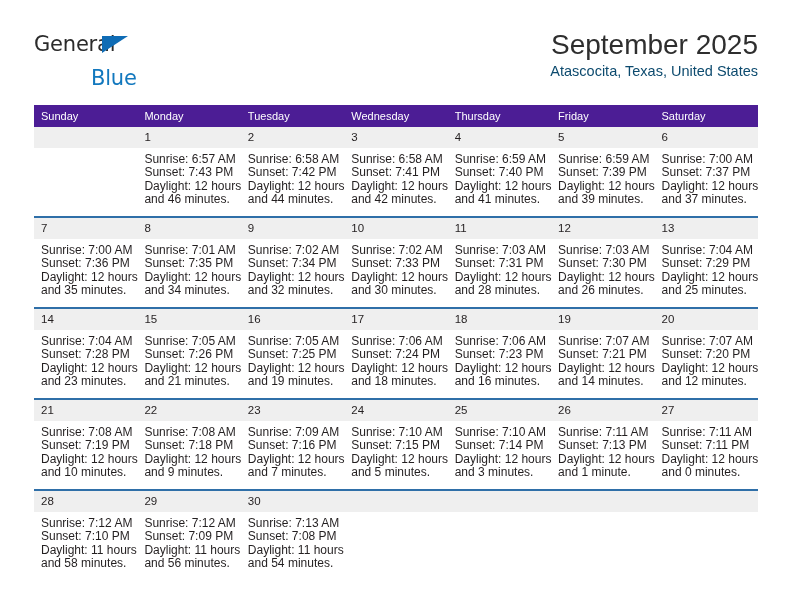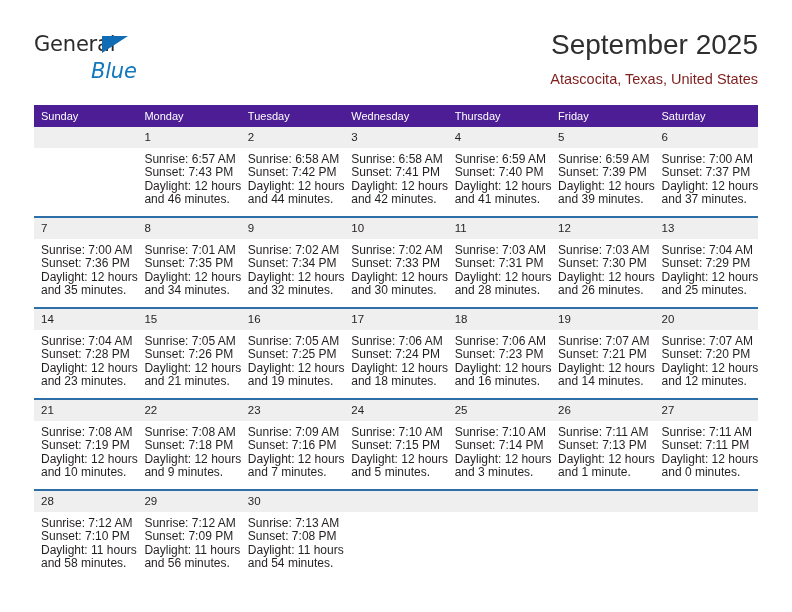--- a/index.html
+++ b/index.html
@@ -51,49 +51,48 @@
     position: absolute;
     left: 68px;
     top: 2px;
     width: 0;
     height: 0;
     border-left: 26px solid #0f6cb5;
     border-bottom: 17px solid transparent;
   }
   .brand-line2 {
     position: relative;
-    margin-top: 4px;
+    margin-top: 11px;
     margin-left: 57px;
     font-size: 21px;
     line-height: 22px;
     letter-spacing: -0.2px;
     color: #1278be;
     font-family: "DejaVu Sans", sans-serif;
     white-space: nowrap;
-    font-style: italic;
   }
 
   .titles {
     position: absolute;
     right: 0;
     top: 0;
     text-align: right;
   }
   .cal-title {
     font-size: 28px;
     line-height: 34px;
     font-weight: normal;
     color: #2e2e2e;
     white-space: nowrap;
   }
   .cal-subtitle {
-    margin-top: 8px;
+    margin-top: 0;
     font-size: 14.5px;
     line-height: 18px;
-    color: #7f1d1d;
+    color: #0c4a6e;
     white-space: nowrap;
   }
 
   
   .calendar {
     position: absolute;
     left: 34px;
     top: 105px;
     width: 724px;
     border-collapse: collapse;

